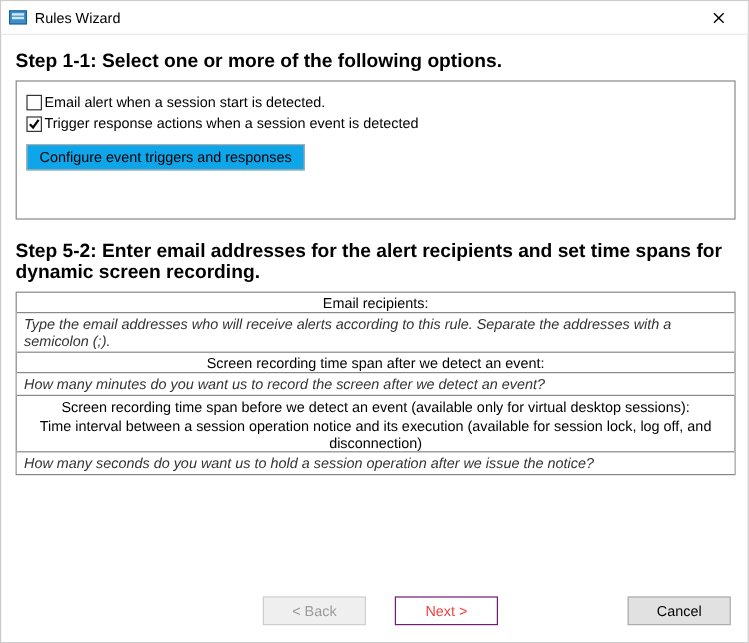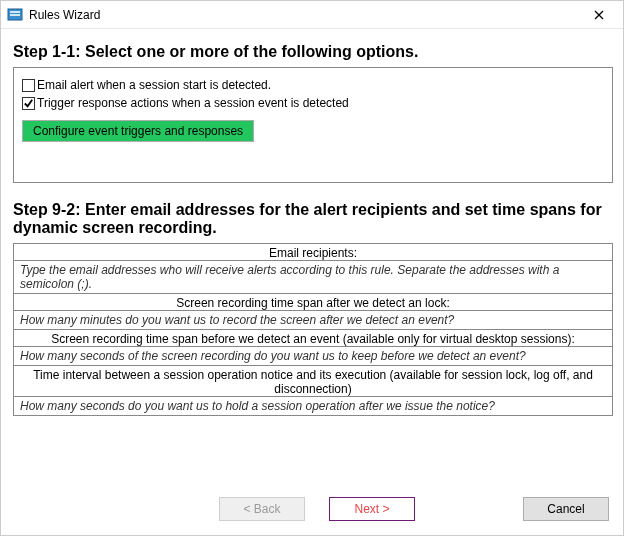--- a/index.html
+++ b/index.html
@@ -58,21 +58,21 @@
     border: 1px solid #333;
     background: #fff;
     display: flex; align-items: center; justify-content: center;
     cursor: pointer;
   }
   .chk svg { width: 11px; height: 11px; }
   .cfg-btn {
     margin-top: 6px;
     padding: 3px 10px;
     font-size: 12px;
-    background: #22c55e;
+    background: #0ea5e9;
     border: 1px solid #adadad;
     cursor: pointer;
   }
   .panel1-spacer { height: 32px; }
   .panel2 {
     border: 1px solid #888;
     background: #fff;
   }
   .field-label {
     padding: 2px 6px 0px 6px;
@@ -159,30 +159,29 @@
         <svg viewBox="0 0 12 12">
           <polyline points="2,6 5,9 10,2" fill="none" stroke="#000" stroke-width="2"></polyline>
         </svg>
       </span>
       <span>Trigger response actions when a session event is detected</span>
     </div>
     <button class="cfg-btn">Configure event triggers and responses</button>
     <div class="panel1-spacer"></div>
   </div>
 
-  <div class="step-title">Step 9-2: Enter email addresses for the alert recipients and set time spans for dynamic screen recording.</div>
+  <div class="step-title">Step 5-2: Enter email addresses for the alert recipients and set time spans for dynamic screen recording.</div>
   <div class="panel2">
     <div class="field-label">Email recipients:</div>
     <div class="field-input">Type the email addresses who will receive alerts according to this rule. Separate the addresses with a semicolon (;).</div>
 
-    <div class="field-label">Screen recording time span after we detect an lock:</div>
+    <div class="field-label">Screen recording time span after we detect an event:</div>
     <div class="field-input">How many minutes do you want us to record the screen after we detect an event?</div>
 
     <div class="field-label">Screen recording time span before we detect an event (available only for virtual desktop sessions):</div>
-    <div class="field-input">How many seconds of the screen recording do you want us to keep before we detect an event?</div>
 
     <div class="field-label">Time interval between a session operation notice and its execution (available for session lock, log off, and disconnection)</div>
     <div class="field-input" style="border-bottom:none">How many seconds do you want us to hold a session operation after we issue the notice?</div>
   </div>
 
 </div>
 
 <div class="buttonbar">
   <div class="btn disabled">&lt; Back</div>
   <div class="btn primary">Next &gt;</div>

